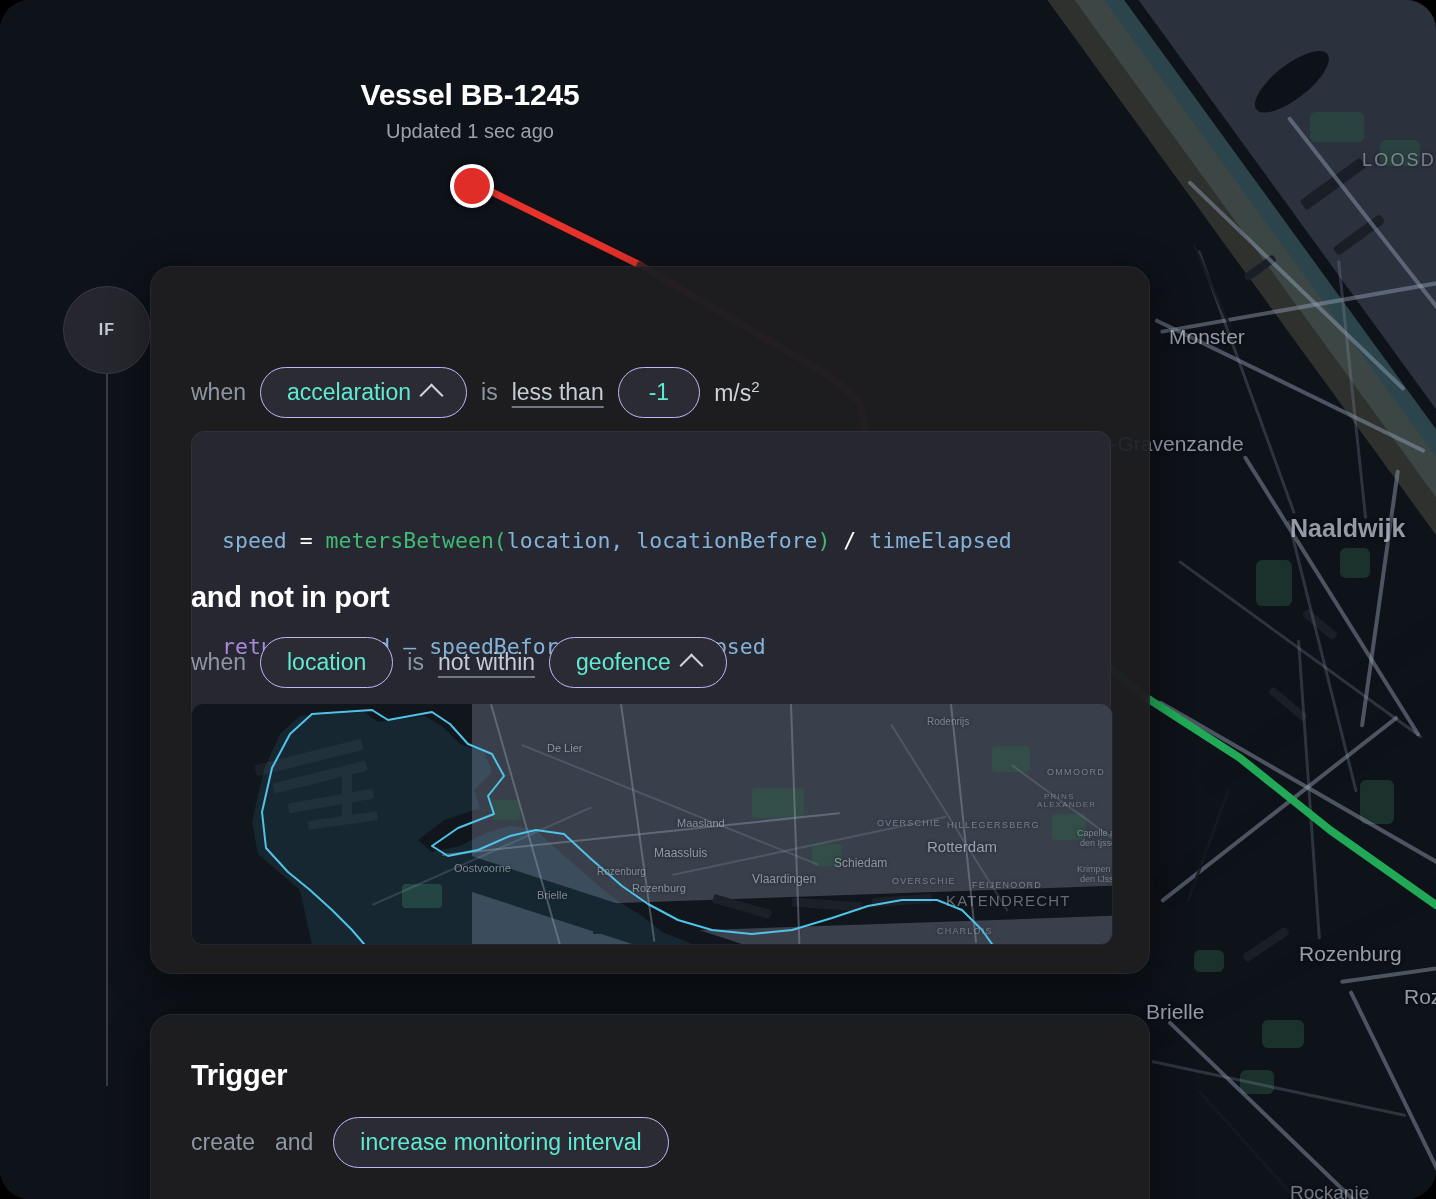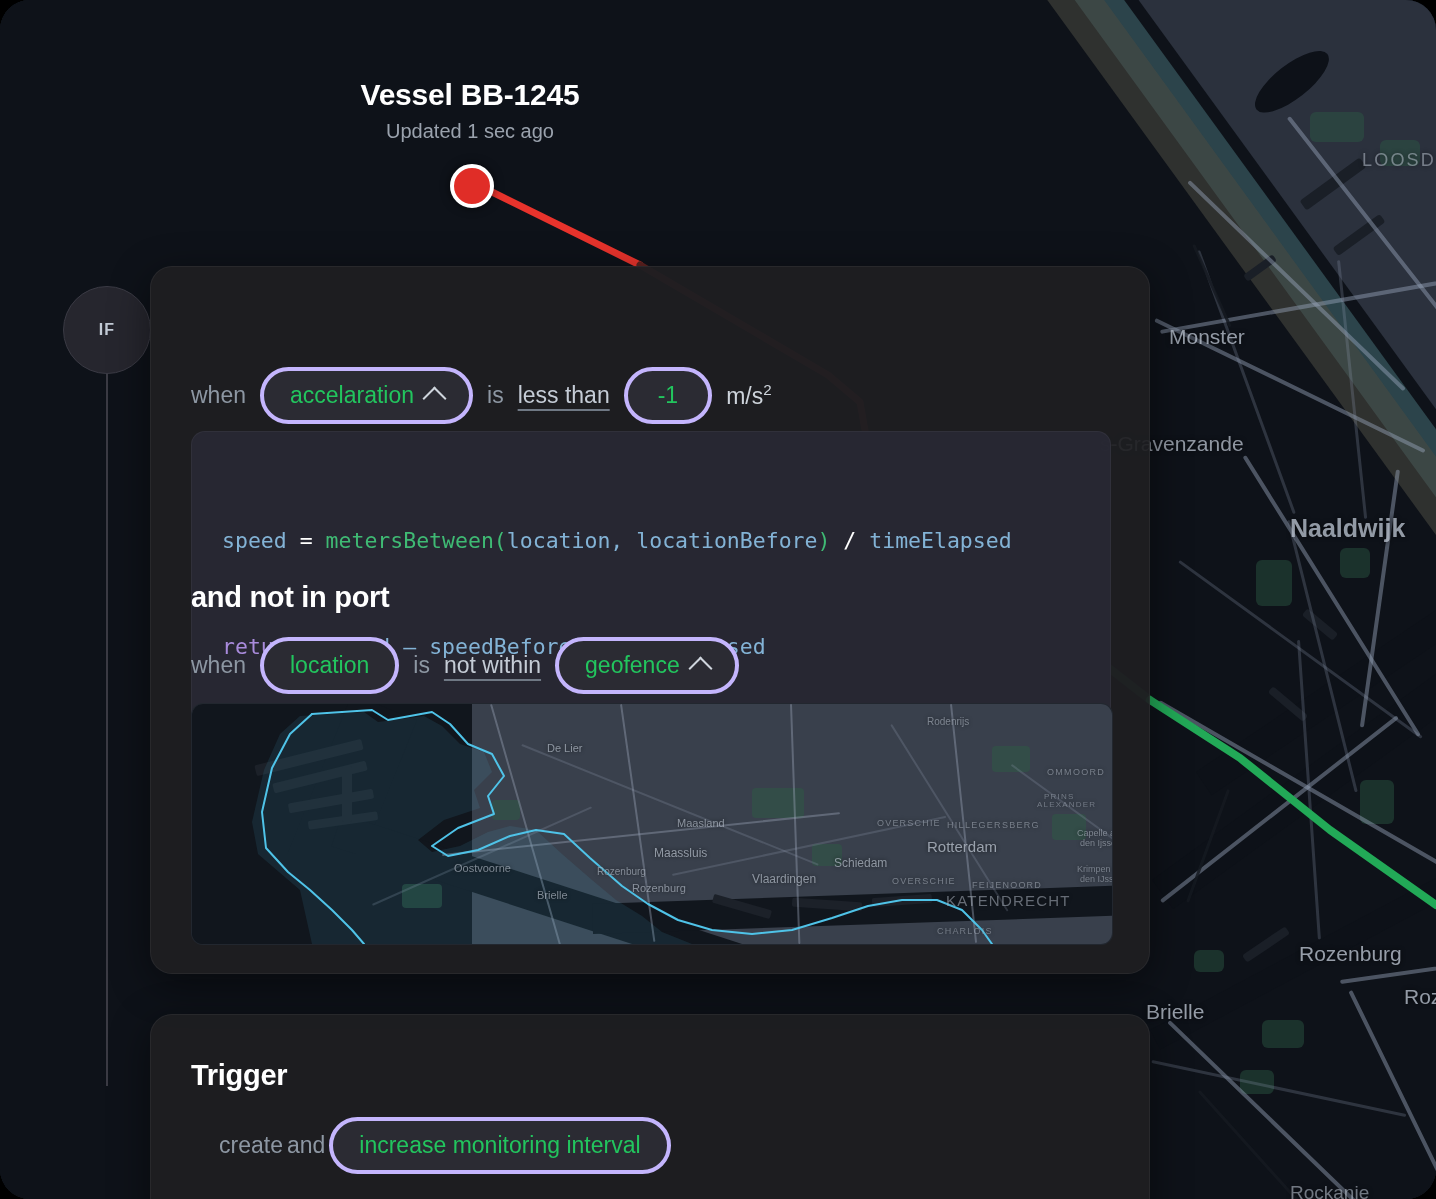--- a/index.html
+++ b/index.html
@@ -195,23 +195,23 @@
   }
   .kw {
     color: #8d97a3;
     font-size: 23px;
   }
   .pill {
     display: inline-flex;
     align-items: center;
     gap: 12px;
     background: #2b2b33;
-    border: 4px solid #c4b5fd;
+    border: 1px solid #c4b5fd;
     border-radius: 999px;
-    color: #22c55e;
+    color: #5eead4;
     font-size: 23px;
     padding: 13px 26px;
     box-sizing: border-box;
     white-space: nowrap;
     line-height: 1;
   }
   .pill.num { padding: 13px 30px; }
   .op {
     color: #c5ccd6;
     font-size: 23px;
@@ -296,21 +296,21 @@
     white-space: nowrap;
     text-shadow: 0 0 4px rgba(0,0,0,.8);
   }
   .geo-fill {
     position: absolute;
     inset: 0;
     pointer-events: none;
   }
 
   
-  .trigger-row { display: flex; align-items: center; gap: 4px; margin-left: 28px; }
+  .trigger-row { display: flex; align-items: center; gap: 20px; }
 </style>
 </head>
 <body>
 
 <div id="screen">
 
   <div class="map-bg">
     <div class="map-sea"></div>
     <div class="land-wrap">
 

